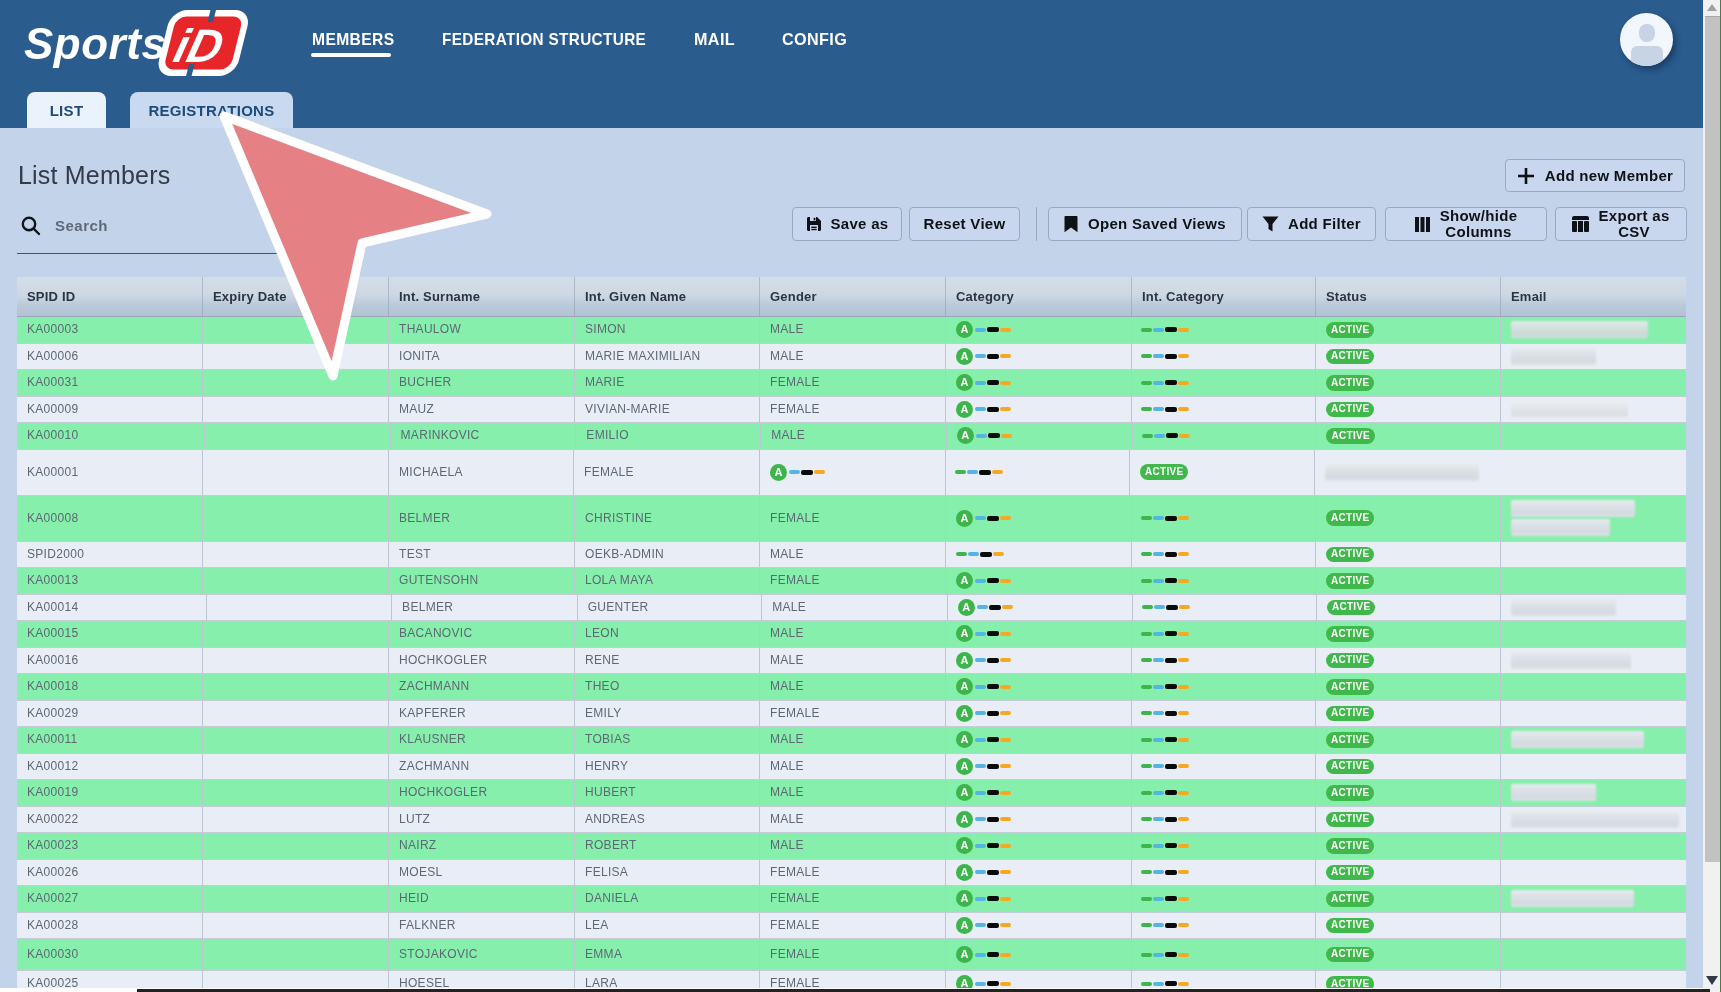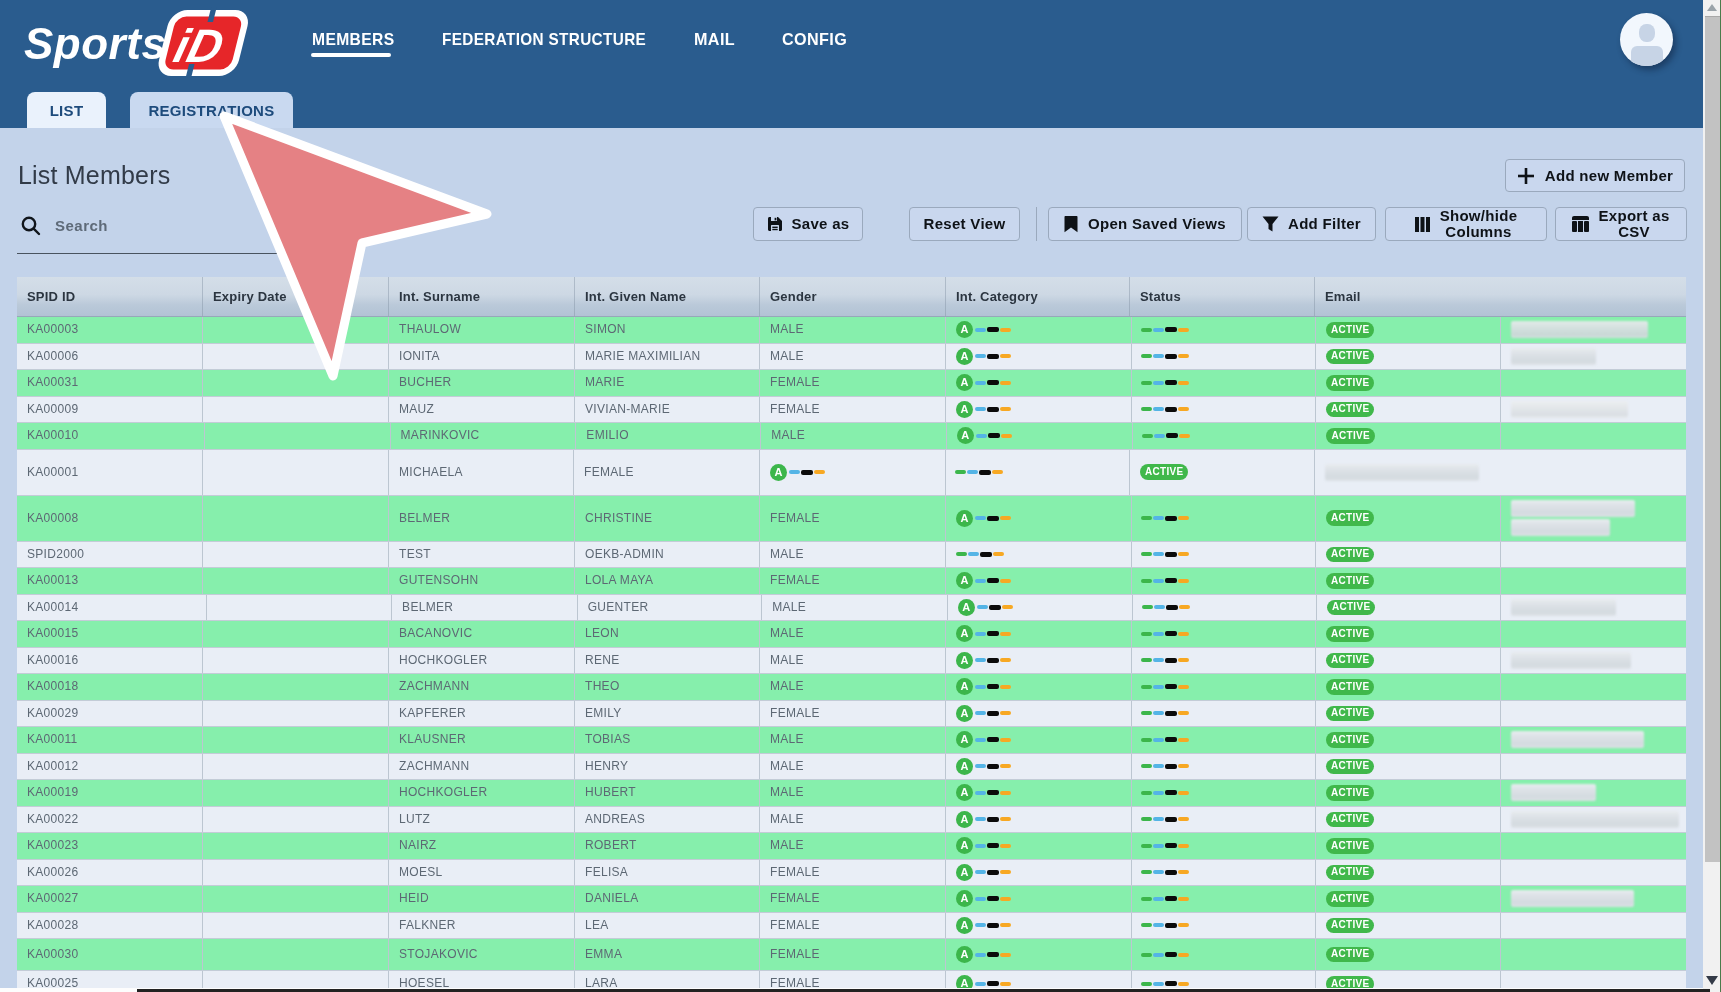--- a/index.html
+++ b/index.html
@@ -70,21 +70,21 @@
   </div>
 <div class="tab on" style="left:27px;width:79px">LIST</div>
 <div class="tab off" style="left:130px;width:163px">REGISTRATIONS</div>
 <div class="h1">List Members</div>
 <svg class="abs" style="left:20px;top:215px" width="22" height="22" viewBox="0 0 22 22">
     <circle cx="9" cy="9" r="6.2" fill="none" stroke="#10151b" stroke-width="2.4"></circle>
     <line x1="13.6" y1="13.6" x2="19" y2="19" stroke="#10151b" stroke-width="2.4" stroke-linecap="round"></line>
   </svg>
 <div class="searchtxt">Search</div>
 <div class="searchline"></div>
-<div class="btn" style="left:753px;width:110px;gap:9px">
+<div class="btn" style="left:792px;width:110px;gap:9px">
     <svg width="16" height="16" viewBox="0 0 16 16">
       <path d="M1 2.5C1 1.7 1.7 1 2.5 1H11l4 4v8.5c0 .8-.7 1.5-1.5 1.5h-11C1.7 15 1 14.3 1 13.5z" fill="#0e1217"></path>
       <rect x="4" y="9" width="8" height="6" rx="0.5" fill="#c9d7ee"></rect>
       <rect x="4" y="1" width="6" height="4" fill="#c9d7ee"></rect>
       <rect x="7.6" y="1.8" width="1.8" height="2.6" fill="#0e1217"></rect>
       <rect x="5.3" y="10.6" width="5.4" height="1.4" fill="#0e1217"></rect>
       <rect x="5.3" y="12.8" width="5.4" height="1.4" fill="#0e1217"></rect>
     </svg>
     <span>Save as</span>
   </div>
@@ -126,20 +126,21 @@
     </svg>
     <span>Add new Member</span>
   </div>
 <div class="tbl">
     <div class="thead">
       <div class="th" style="width:186px">SPID ID</div>
       <div class="th" style="width:186px">Expiry Date</div>
       <div class="th" style="width:186px">Int. Surname</div>
       <div class="th" style="width:185px">Int. Given Name</div>
       <div class="th" style="width:186px">Gender</div>
+      <div class="th" style="width:186px">Category</div>
       <div class="th" style="width:184px">Int. Category</div>
       <div class="th" style="width:185px">Status</div>
       <div class="th" style="width:185px">Email</div>
     </div>
     <div class="tr d" style="height:26.5px">
       <div class="td" style="width:186px">KA00003</div>
       <div class="td" style="width:186px"></div>
       <div class="td" style="width:186px">
         <span>THAULOW</span>
       </div>

